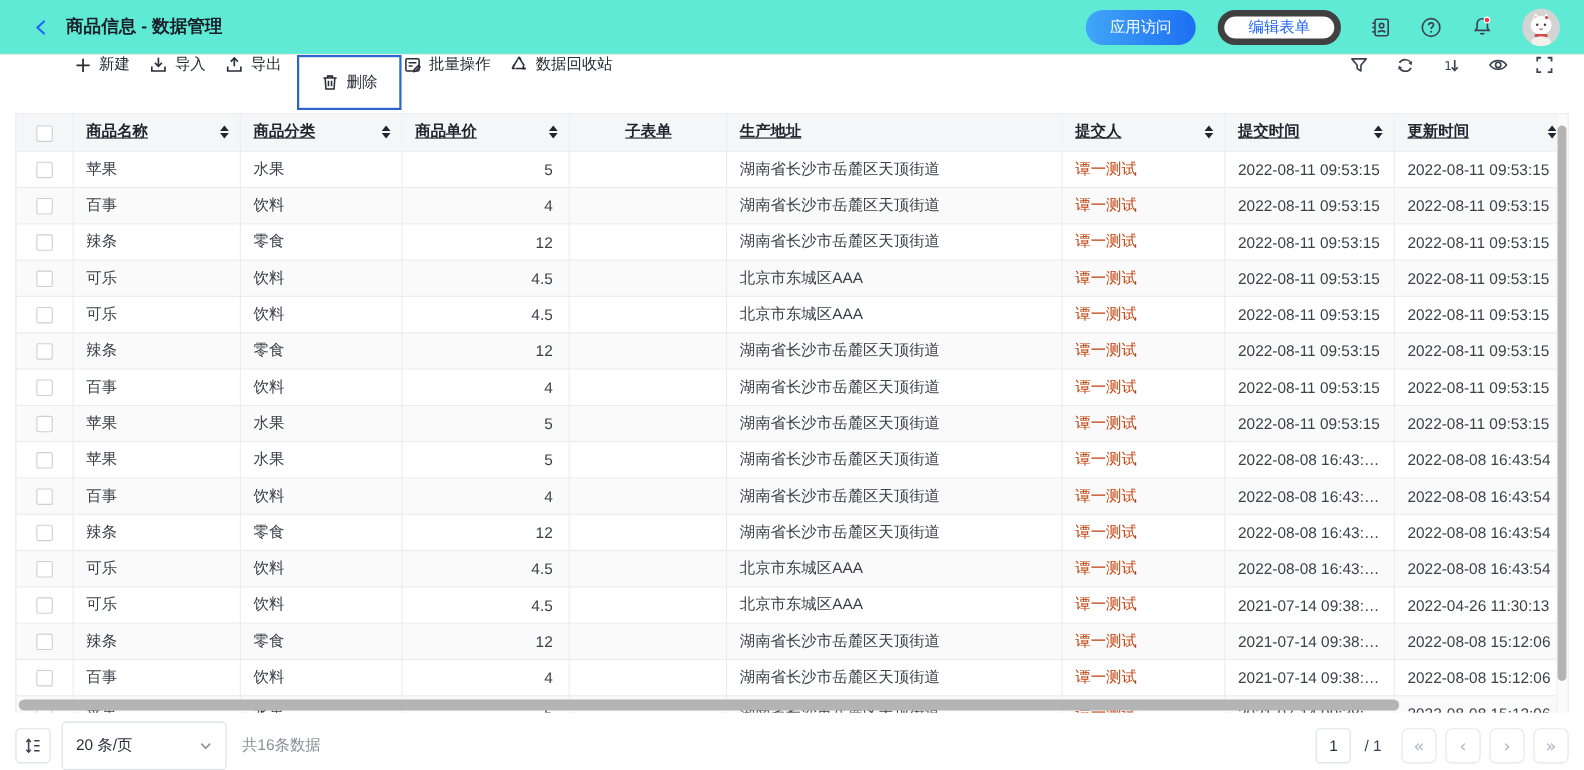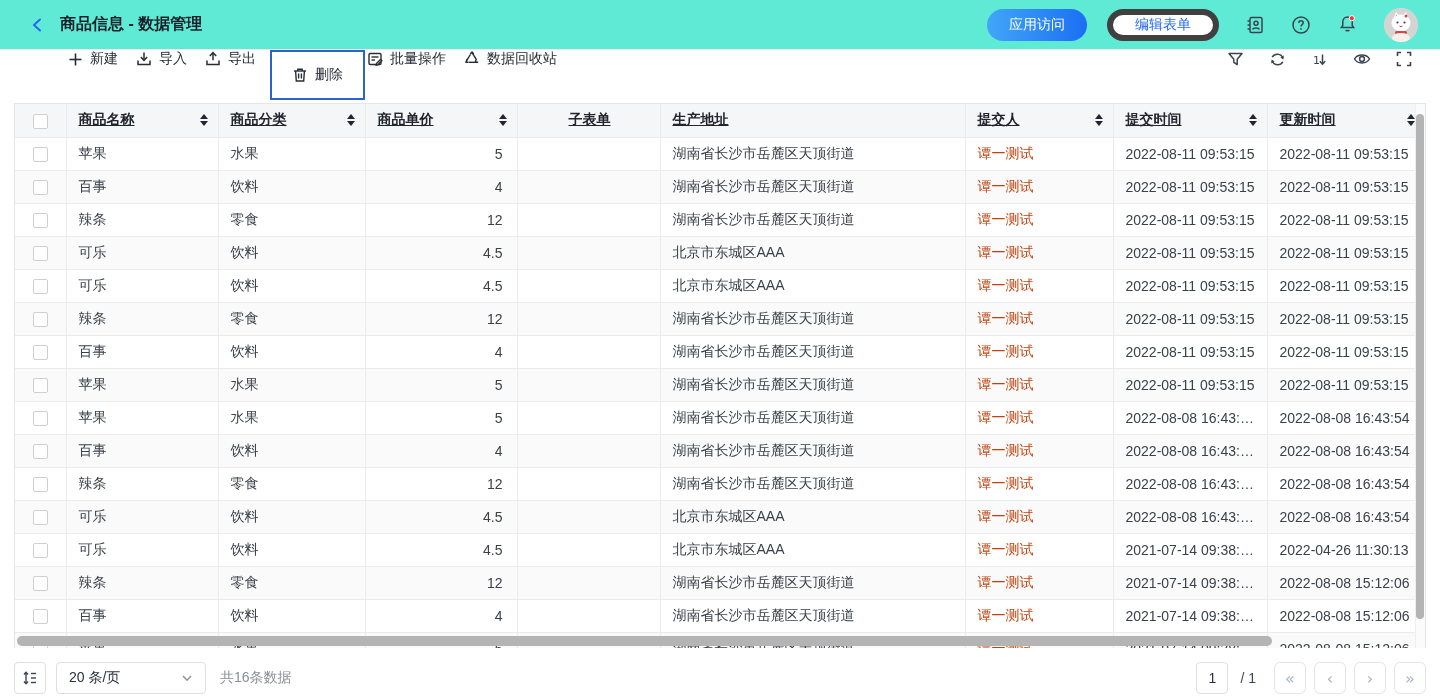--- a/index.html
+++ b/index.html
@@ -119,21 +119,21 @@
     height: 52px;
     display: flex; align-items: center;
     padding: 8px 14px 0 14px;
   }
   .sq-btn {
     width: 32px; height: 32px; border: 1px solid #dcdfe3; border-radius: 4px;
     display: inline-flex; align-items: center; justify-content: center;
     background: #fff; cursor: pointer; color: var(--icon);
   }
   .page-size-select {
-    width: 150px; height: 32px; margin-left: 10px;
+    width: 150px; height: 44px; margin-left: 10px;
     border: 1px solid #dcdfe3; border-radius: 4px; background: #fff;
     display: inline-flex; align-items: center; justify-content: space-between;
     padding: 12px 12px; cursor: pointer; color: #2b303a;
   }
   .total-text { color: #8a8f99; font-size: 14px; margin-left: 14px; }
   .footer-right { margin-left: auto; display: flex; align-items: center; gap: 8px; }
   .cur-page {
     width: 32px; height: 32px; border: 1px solid #dcdfe3; border-radius: 4px;
     display: inline-flex; align-items: center; justify-content: center;
     color: #2b303a; background: #fff;

